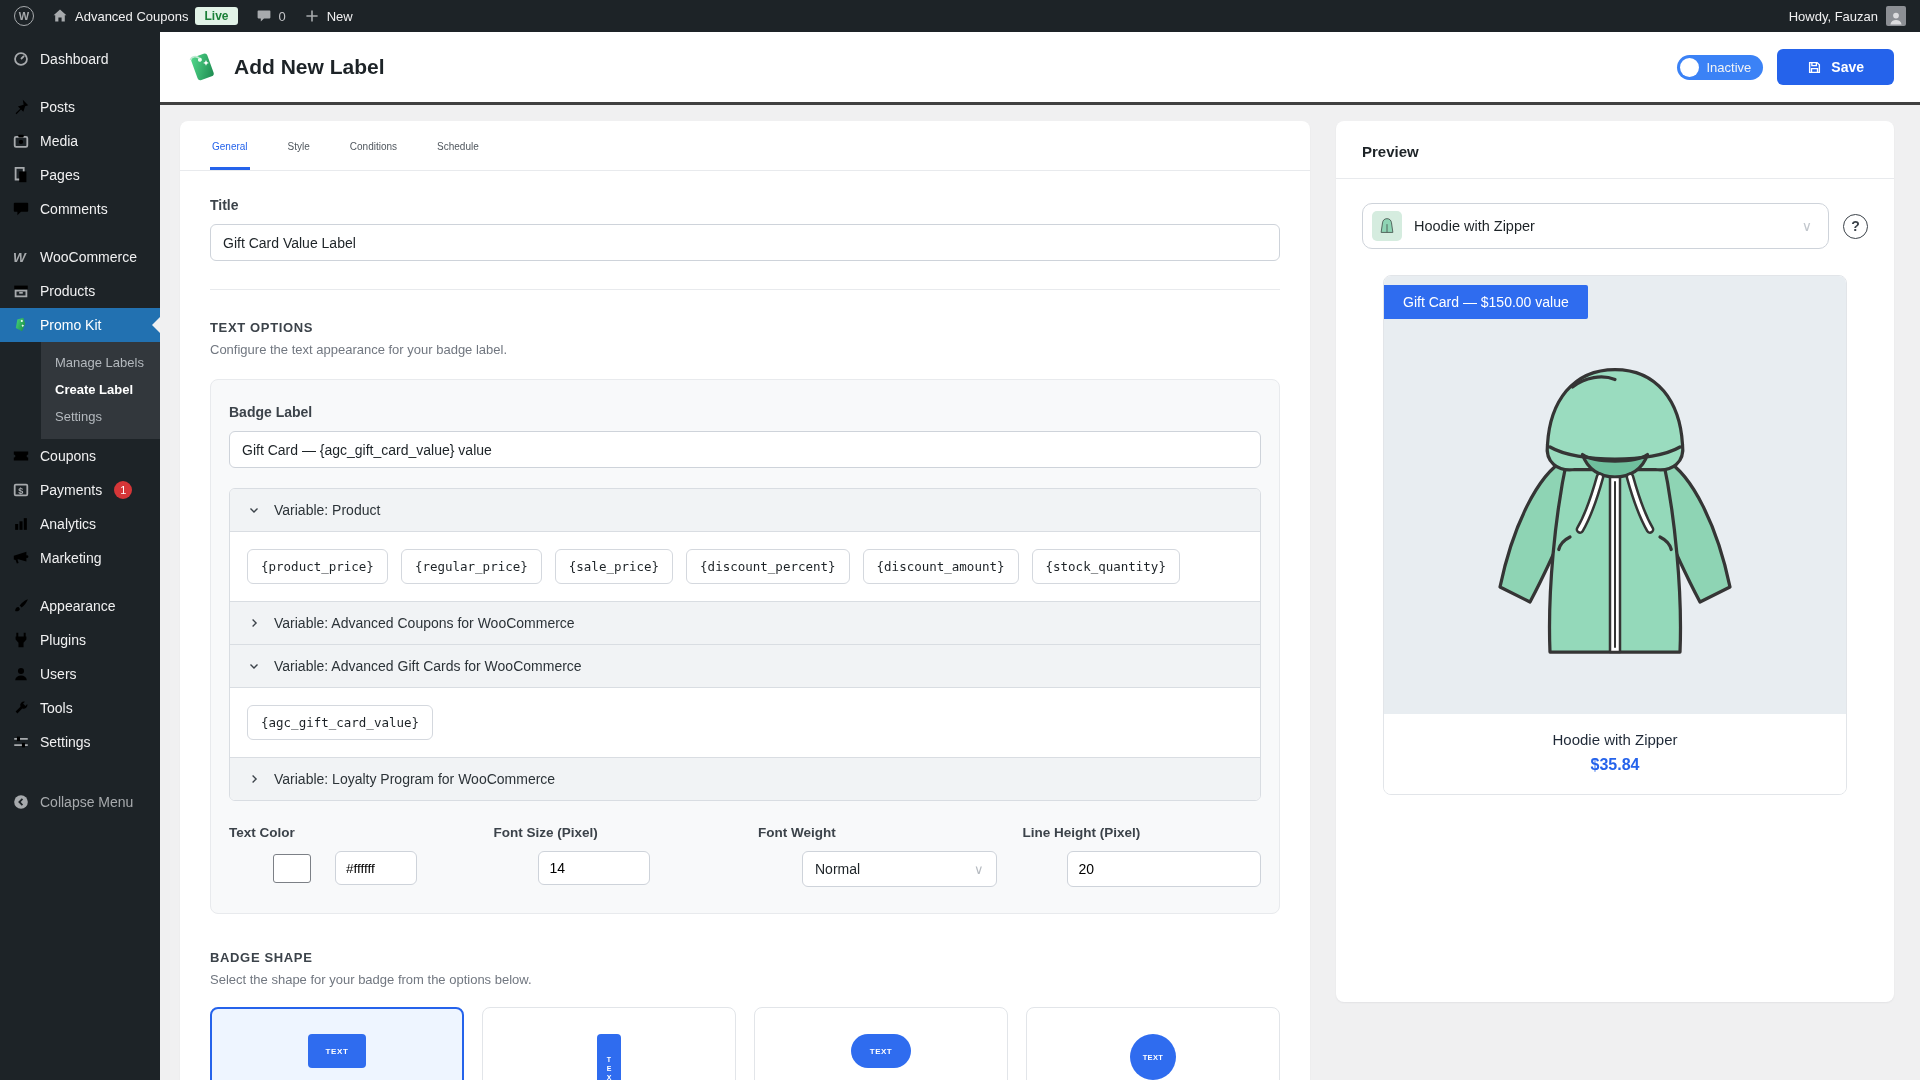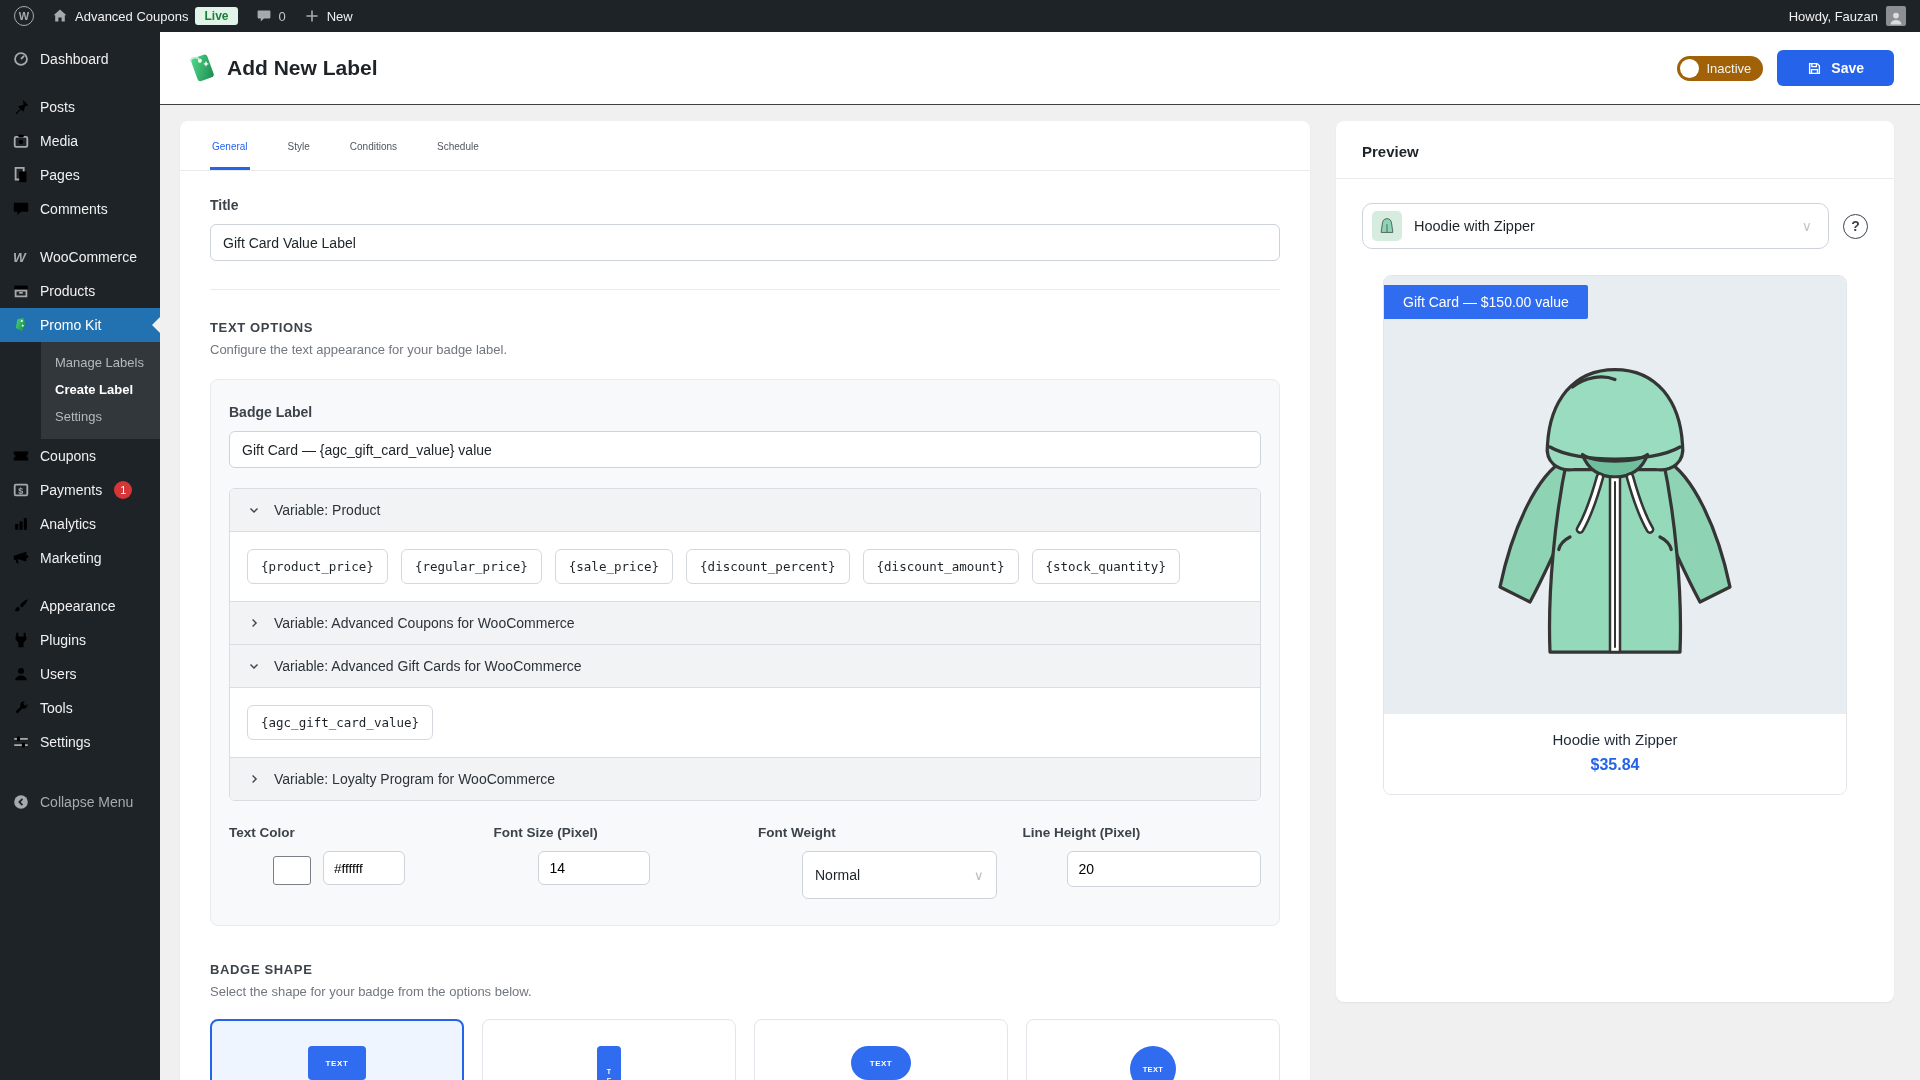--- a/index.html
+++ b/index.html
@@ -41,25 +41,25 @@
     justify-content:center; margin-left:2px; }
   .gap-before { margin-top:14px; }
   .submenu { background:#32373c; padding:7px 0 9px;margin-left:41px; }
   .smi { padding:6px 12px 6px 14px; font-size:13px; color:#b4b9be; cursor:pointer; }
   .smi.current { color:#fff; font-weight:bold; }
   .collapse { margin-top:26px; color:#a7aaad; }
 
   
   .content { flex:1; display:flex; flex-direction:column; min-width:0; }
   .pagehead { height:73px; background:#fff; display:flex; align-items:center;
-    padding:0 26px 0 22px; gap:5px; border-bottom:1px solid #404040; }
+    padding:0 26px 0 22px; gap:12px; border-bottom:3px solid #404040; }
   .tag-ico { width:40px; height:40px; }
   .page-title { font-size:21px; font-weight:bold; color:#1d2327; }
   .head-actions { margin-left:auto; display:flex; align-items:center; gap:14px; }
-  .toggle { background:#a16207; border-radius:13px; height:25px; padding:0 12px 0 3px;
+  .toggle { background:#3b82f6; border-radius:13px; height:25px; padding:0 12px 0 3px;
     display:flex; align-items:center; gap:7px; cursor:pointer; }
   .toggle .knob { width:19px; height:19px; background:#fff; border-radius:50%; }
   .toggle .tlabel { color:#f2f3f5; font-size:13px; }
   .save-btn { background:#2563eb; color:#fff; border:none; border-radius:6px;
     height:36px; padding:0 30px; font-size:14px; font-weight:bold; display:flex;
     align-items:center; gap:9px; cursor:pointer; font-family:inherit; }
   .save-btn svg { width:15px; height:15px; stroke:#fff; fill:none; stroke-width:1.8; }
 
   .workspace { display:flex; gap:26px; padding:16px 26px 0 20px; align-items:flex-start;
     flex:1; overflow:hidden; }
@@ -91,30 +91,30 @@
   .acc-head svg { width:14px; height:14px; stroke:#3c434a; stroke-width:2; fill:none; }
   .acc-body { border-top:1px solid #d9dde2; background:#fff; padding:17px;
     display:flex; gap:13px; flex-wrap:wrap; }
   .chip { font-family:"DejaVu Sans Mono", monospace; font-size:12.5px; color:#1d2327;
     background:#fff; border:1px solid #d4d8de; border-radius:6px; padding:9px 13px;
     cursor:pointer; }
 
   .fields-row { margin-top:24px; display:grid; grid-template-columns:1fr 1fr 1fr 1fr;
     gap:26px; }
   .fr-label { font-size:13.5px; font-weight:bold; color:#3c434a; }
-  .fr-ctrl { margin-top:11px; display:flex; align-items:flex-end; gap:12px;padding-left:44px; }
+  .fr-ctrl { margin-top:11px; display:flex; align-items:center; gap:24px;padding-left:44px; }
   .swatch { width:38px; height:29px; background:#fff; border:1px solid #7c8086;
     border-radius:3px; cursor:pointer; }
   .mini-input { width:82px; height:34px; border:1px solid #ced3da; border-radius:6px;
     padding:0 10px; font-size:13.5px; font-family:inherit; }
   .mid-input { width:112px; height:34px; border:1px solid #ced3da; border-radius:6px;
     padding:0 11px; font-size:14px; font-family:inherit; }
   .wide-input { width:100%; height:36px; border:1px solid #ced3da; border-radius:6px;
     padding:0 11px; font-size:14px; font-family:inherit; }
-  .selectbox { width:100%; height:48px; border:1px solid #ced3da; border-radius:6px;
+  .selectbox { width:100%; height:36px; border:1px solid #ced3da; border-radius:6px;
     padding:0 12px; font-size:14px; display:flex; align-items:center;
     justify-content:space-between; background:#fff; cursor:pointer; color:#1d2327; }
   .selectbox .chev { color:#b5bac0; font-size:13px; }
 
   .shape-grid { margin-top:20px; display:grid; grid-template-columns:1fr 1fr 1fr 1fr;
     gap:18px; }
   .shape-card { border:1px solid #e2e5e9; border-radius:8px; height:150px;
     display:flex; flex-direction:column; align-items:center; padding-top:26px;
     gap:20px; background:#fff; cursor:pointer; }
   .shape-card.selected { border:2px solid #2563eb; background:#eef5ff; padding-top:25px; }

